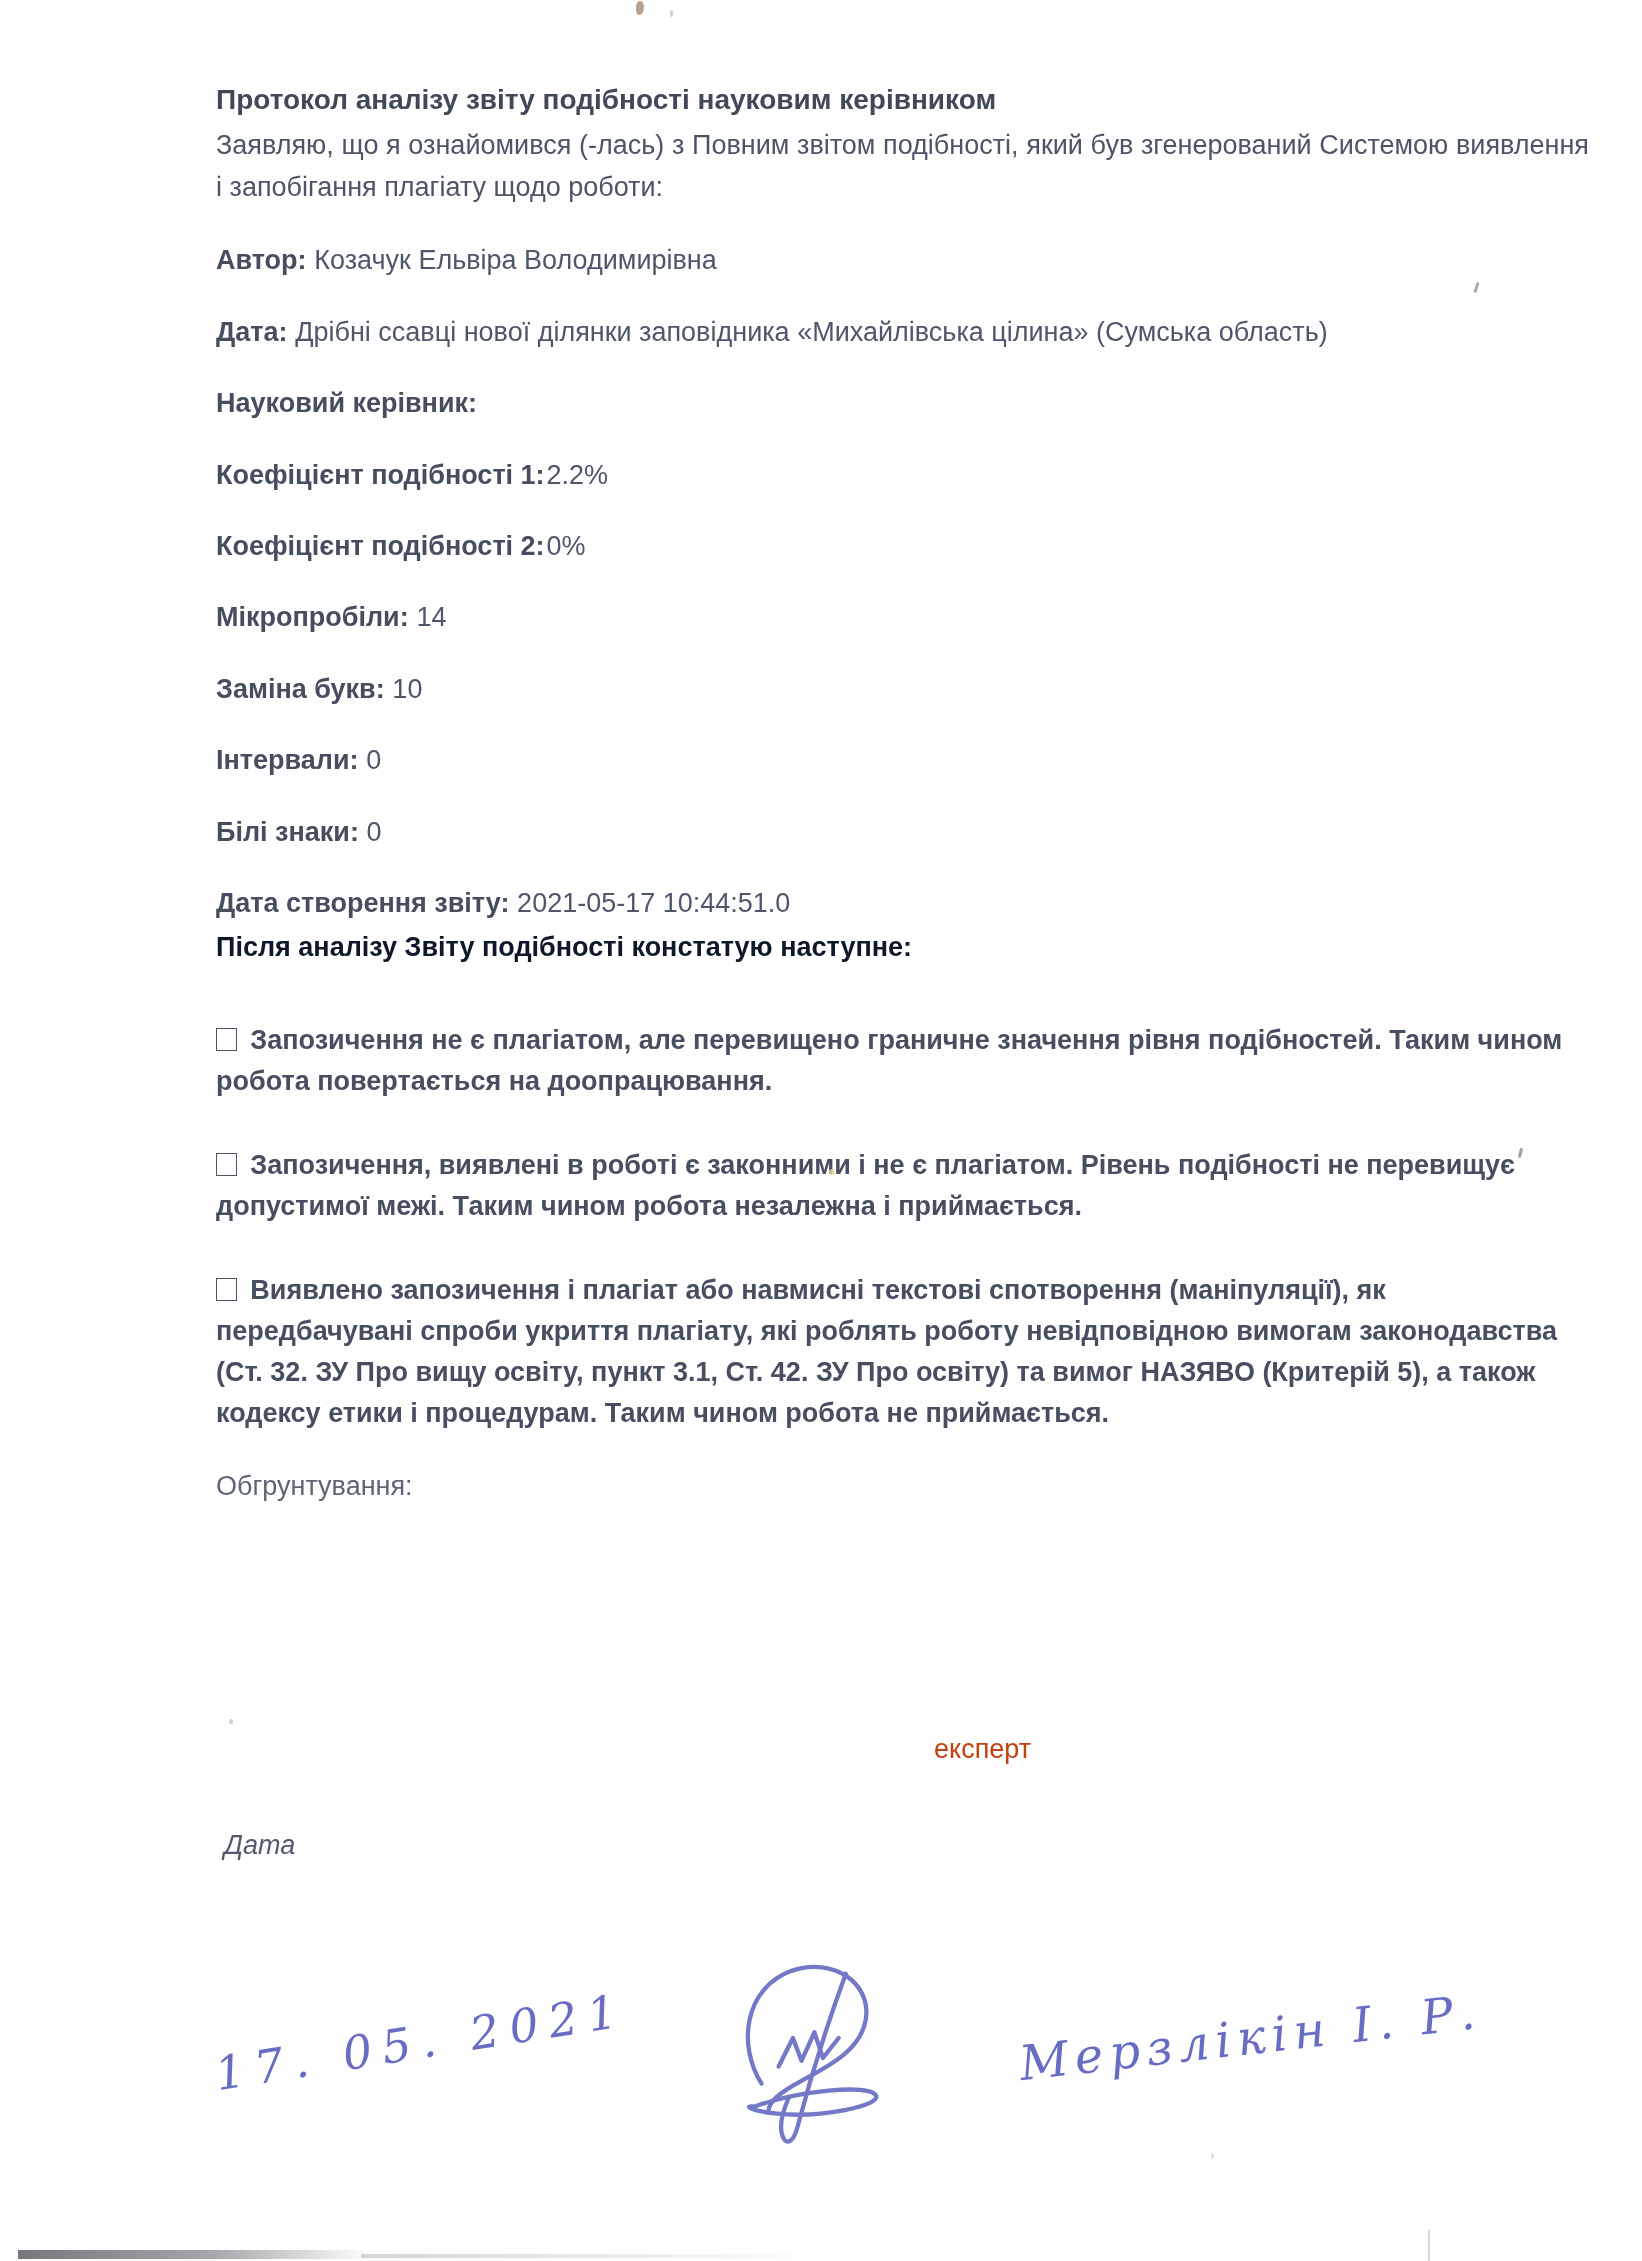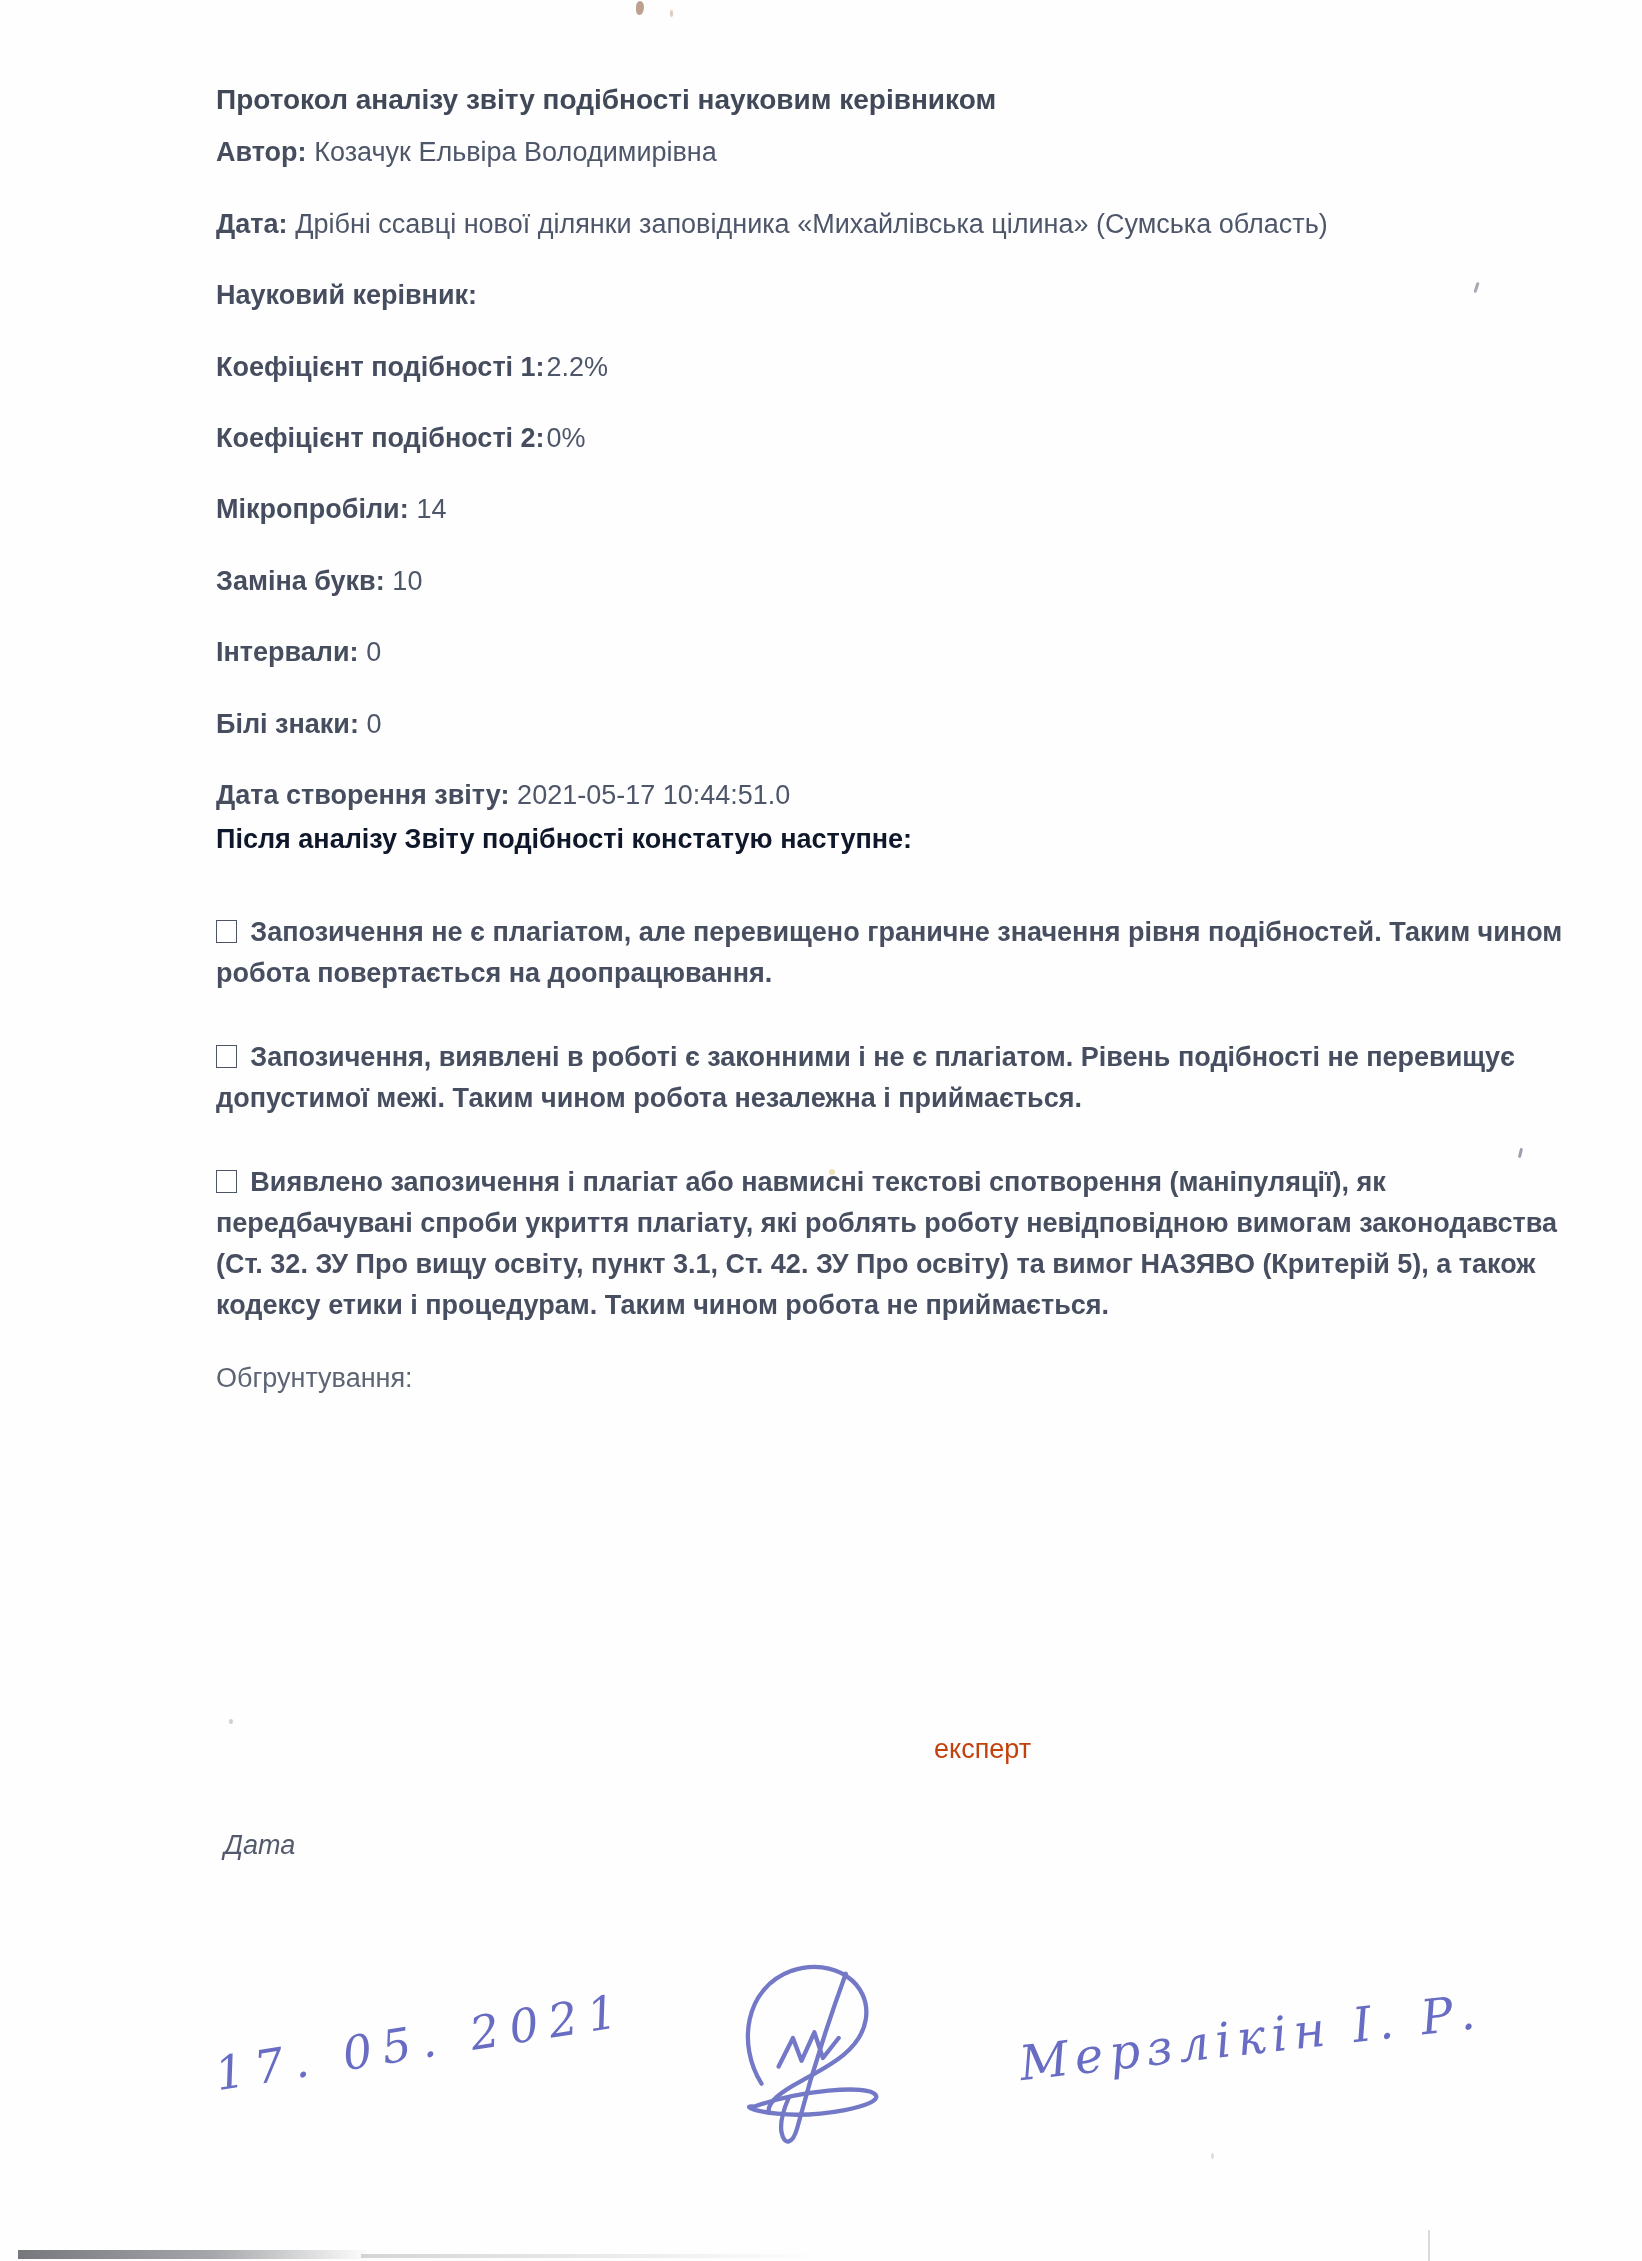--- a/index.html
+++ b/index.html
@@ -26,21 +26,21 @@
   .intro{
     margin:0;
     line-height:1.55;
     text-align:justify;
     color:#4c5465;
   }
   .field{
     margin:39px 0 0 0;
     line-height:1.2;
   }
-  .field:first-child{margin-top:18px;}
+  .field:first-child{margin-top:36px;}
   .field .label{font-weight:bold;color:#454d5e;}
   .field .value{margin-left:7.7px;color:#4e566a;}
   .field.tight .value{margin-left:1.9px;}
   .statement{
     margin:10.3px 0 0 0;
     font-weight:bold;
     color:#0f172a;
     line-height:1.3;
   }
   .option{
@@ -124,20 +124,21 @@
   .speck5{left:229px;top:1719px;width:3.9px;height:4.5px;background:#b8bcc6;border-radius:50%;opacity:.7;}
   .speck6{left:1211px;top:2153px;width:3.2px;height:5.8px;background:#c2c6cf;border-radius:50%;opacity:.6;}
 </style>
 </head>
 <body>
 
 <div class="page" style="color: rgb(74, 82, 99);">
 
   <h1 class="title">Протокол аналізу звіту подібності науковим керівником</h1>
 
+  <p class="intro">Заявляю, що я ознайомився (-лась) з Повним звітом подібності, який був згенерований Системою виявлення і запобігання плагіату щодо роботи:</p>
 
   <div id="fields">
       <p class="field"><span class="label">Автор:</span><span class="value">Козачук Ельвіра Володимирівна</span></p>
       <p class="field"><span class="label">Дата:</span><span class="value">Дрібні ссавці нової ділянки заповідника «Михайлівська цілина» (Сумська область)</span></p>
       <p class="field"><span class="label">Науковий керівник:</span><span class="value"></span></p>
       <p class="field tight"><span class="label">Коефіцієнт подібності 1:</span><span class="value">2.2%</span></p>
       <p class="field tight"><span class="label">Коефіцієнт подібності 2:</span><span class="value">0%</span></p>
       <p class="field"><span class="label">Мікропробіли:</span><span class="value">14</span></p>
       <p class="field"><span class="label">Заміна букв:</span><span class="value">10</span></p>
       <p class="field"><span class="label">Інтервали:</span><span class="value">0</span></p>

